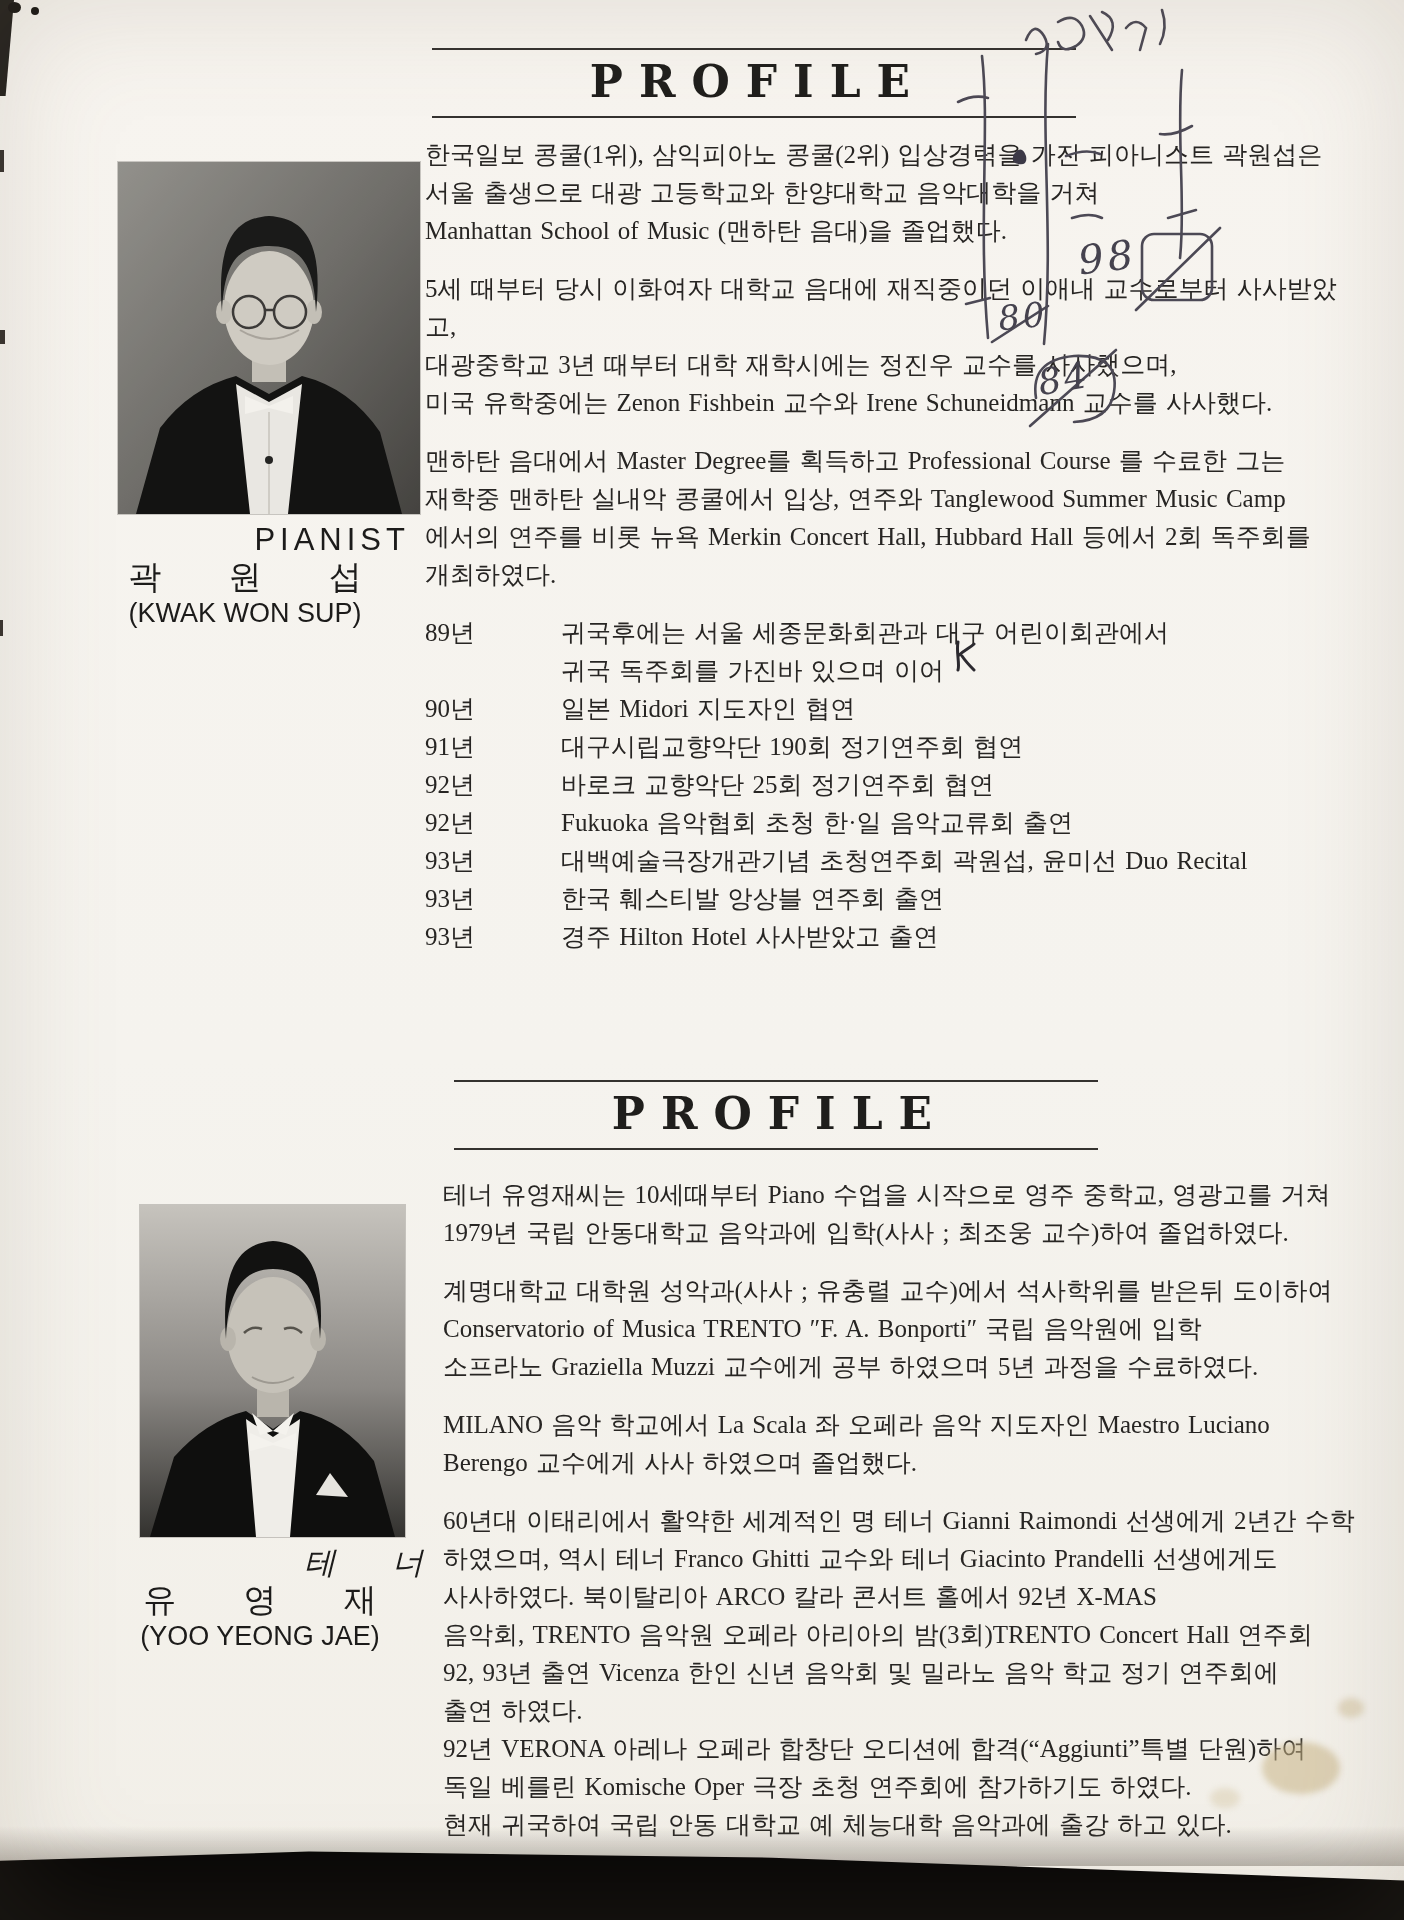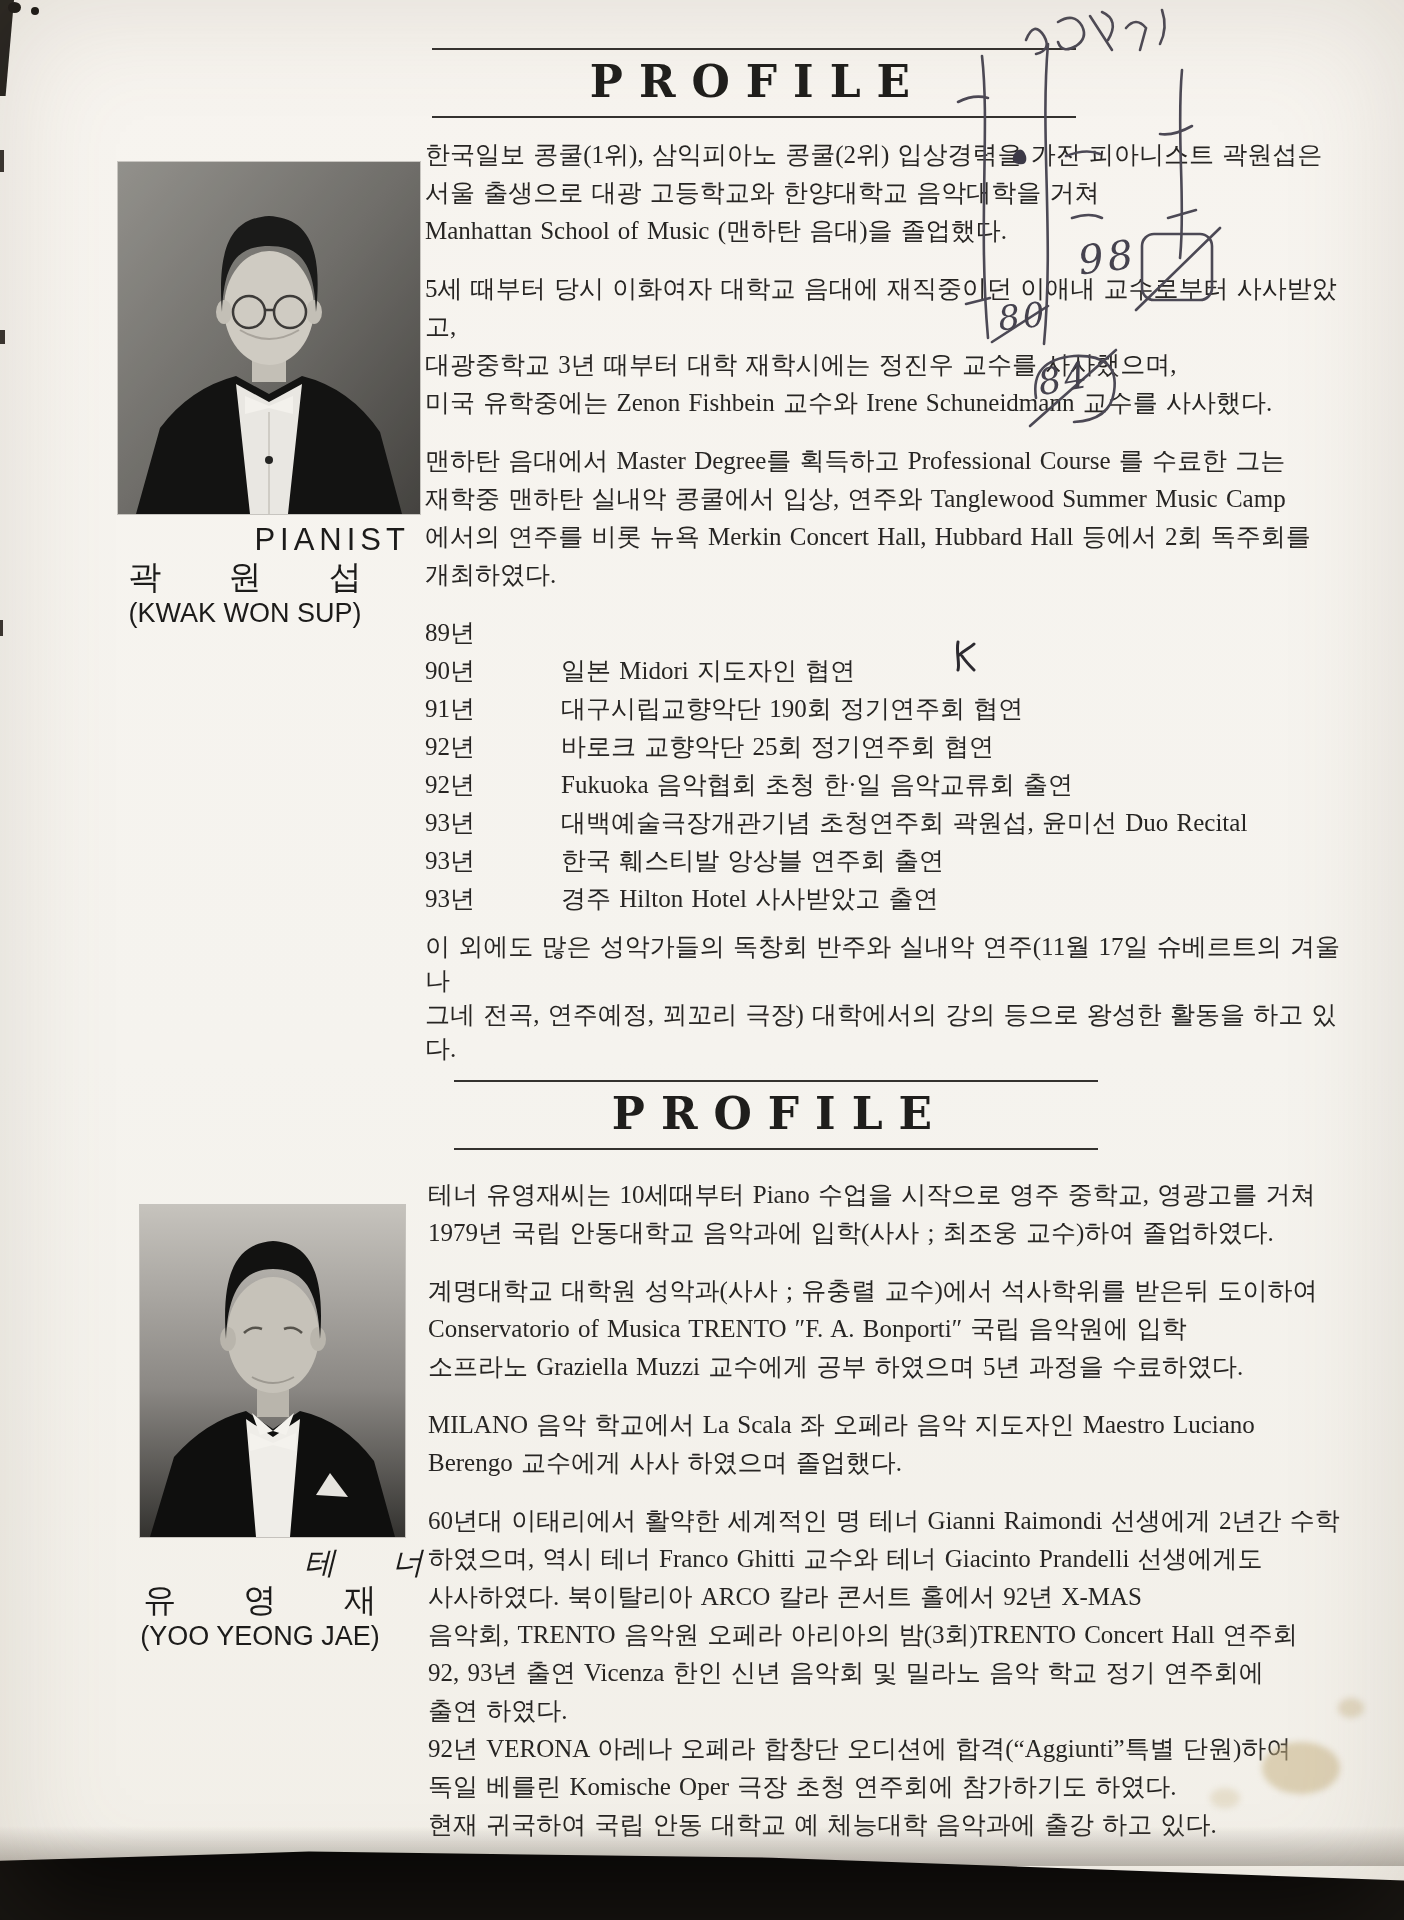--- a/index.html
+++ b/index.html
@@ -41,21 +41,21 @@
   #caption1{left:80px;top:522px;width:330px;}
   #caption2{left:95px;top:1545px;width:330px;}
   .cap-role{font-size:31px;letter-spacing:5px;line-height:36px;text-align:right;}
   .cap-role.wide{word-spacing:44px;letter-spacing:2px;font-style:italic;}
   .cap-name-kr{font-size:33px;line-height:38px;word-spacing:58px;}
   .cap-name-en{font-size:27px;line-height:34px;letter-spacing:0px;}
 
   
   .bio{position:absolute;font-size:25px;line-height:38px;color:#272523;word-spacing:2px;}
   #bio1{left:425px;top:136px;width:930px;}
-  #bio2{left:428px;top:1176px;width:950px;}
+  #bio2{left:443px;top:1176px;width:950px;}
   .bio p{margin:0 0 20px 0;white-space:pre-line;}
   .bio p.closing{line-height:34px;margin-top:-4px;}
   .timeline{margin:0 0 16px 0;}
   .trow{display:flex;}
   .trow .year{flex:0 0 88px;margin-right:48px;}
   .trow .tx{white-space:pre-line;}
 
   
   .hand-svg{position:absolute;left:930px;top:6px;width:300px;height:450px;}
   .hand-num{
@@ -153,20 +153,22 @@
     <p>5세 때부터 당시 이화여자 대학교 음대에 재직중이던 이애내 교수로부터 사사받았고,
 대광중학교 3년 때부터 대학 재학시에는 정진우 교수를 사사했으며,
 미국 유학중에는 Zenon Fishbein 교수와 Irene Schuneidmann 교수를 사사했다.</p>
     <p>맨하탄 음대에서 Master Degree를 획득하고 Professional Course 를 수료한 그는
 재학중 맨하탄 실내악 콩쿨에서 입상, 연주와 Tanglewood Summer Music Camp
 에서의 연주를 비롯 뉴욕 Merkin Concert Hall, Hubbard Hall 등에서 2회 독주회를
 개최하였다.</p>
     <div class="timeline">
       <div class="trow">
         <span class="year">89년</span>
+        <span class="tx">귀국후에는 서울 세종문화회관과 대구 어린이회관에서
+귀국 독주회를 가진바 있으며 이어</span>
       </div>
       <div class="trow">
         <span class="year">90년</span>
         <span class="tx">일본 Midori 지도자인 협연</span>
       </div>
       <div class="trow">
         <span class="year">91년</span>
         <span class="tx">대구시립교향악단 190회 정기연주회 협연</span>
       </div>
       <div class="trow">
@@ -183,22 +185,20 @@
       </div>
       <div class="trow">
         <span class="year">93년</span>
         <span class="tx">한국 훼스티발 앙상블 연주회 출연</span>
       </div>
       <div class="trow">
         <span class="year">93년</span>
         <span class="tx">경주 Hilton Hotel 사사받았고 출연</span>
       </div>
     </div>
-    <p class="closing">이 외에도 많은 성악가들의 독창회 반주와 실내악 연주(11월 17일 슈베르트의 겨울 나
-그네 전곡, 연주예정, 꾀꼬리 극장) 대학에서의 강의 등으로 왕성한 활동을 하고 있다.</p>
   </div>
 
   <div class="profile-heading" id="heading2">
     <div class="rule"></div>
     <div class="heading-text">PROFILE</div>
     <div class="rule"></div>
   </div>
 
   <figure class="photo" id="photo2">
     <svg viewBox="0 0 265 332" preserveAspectRatio="none">

